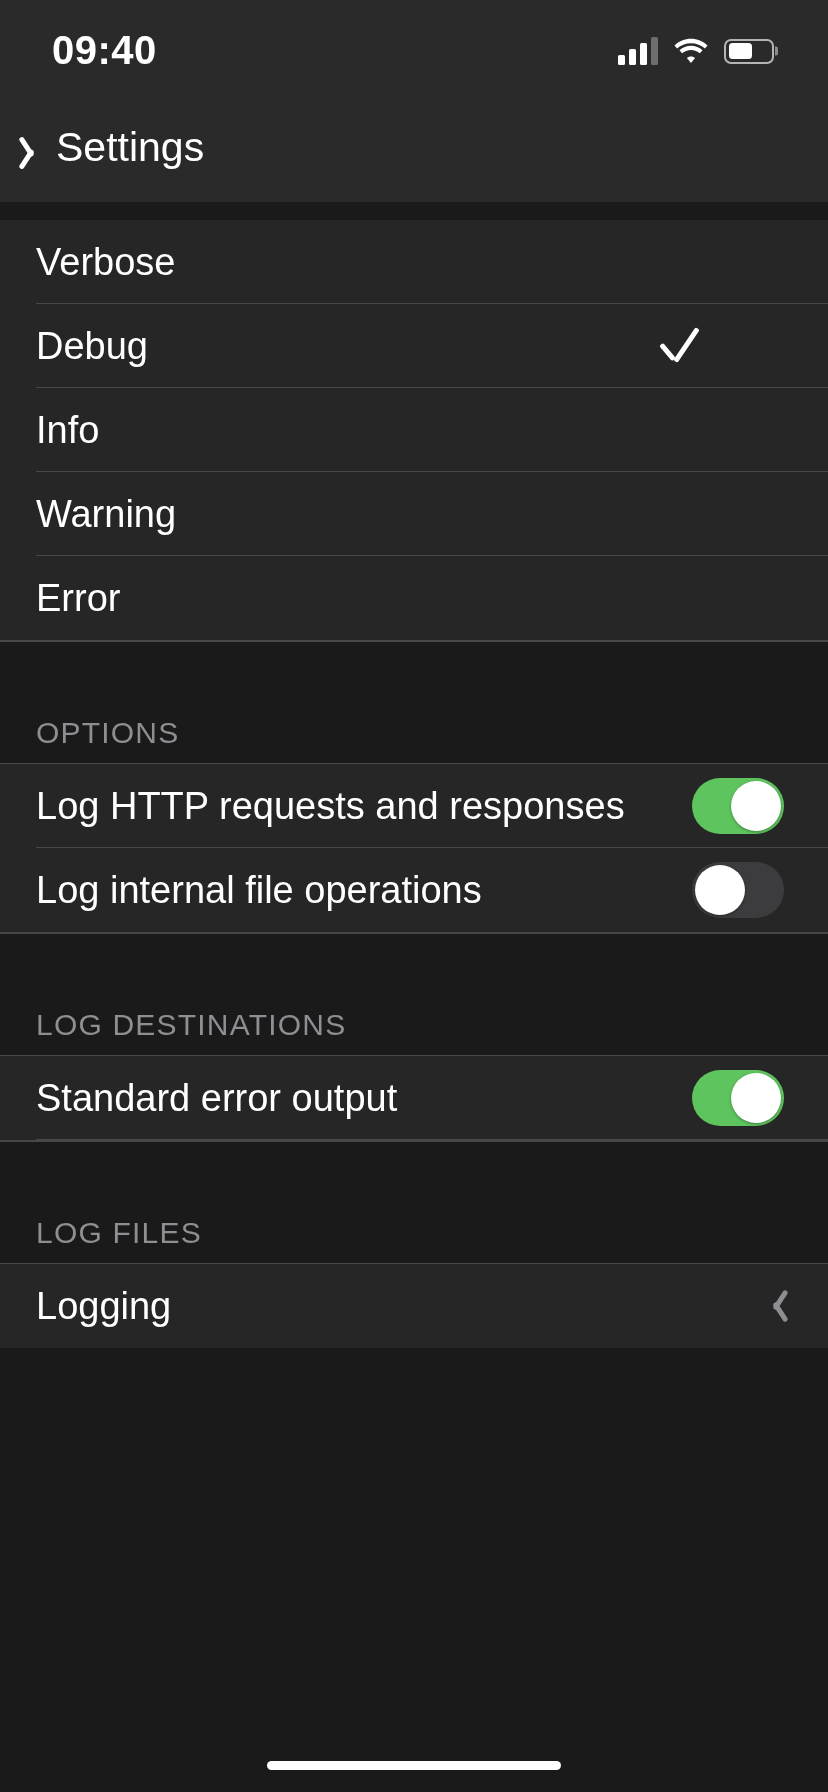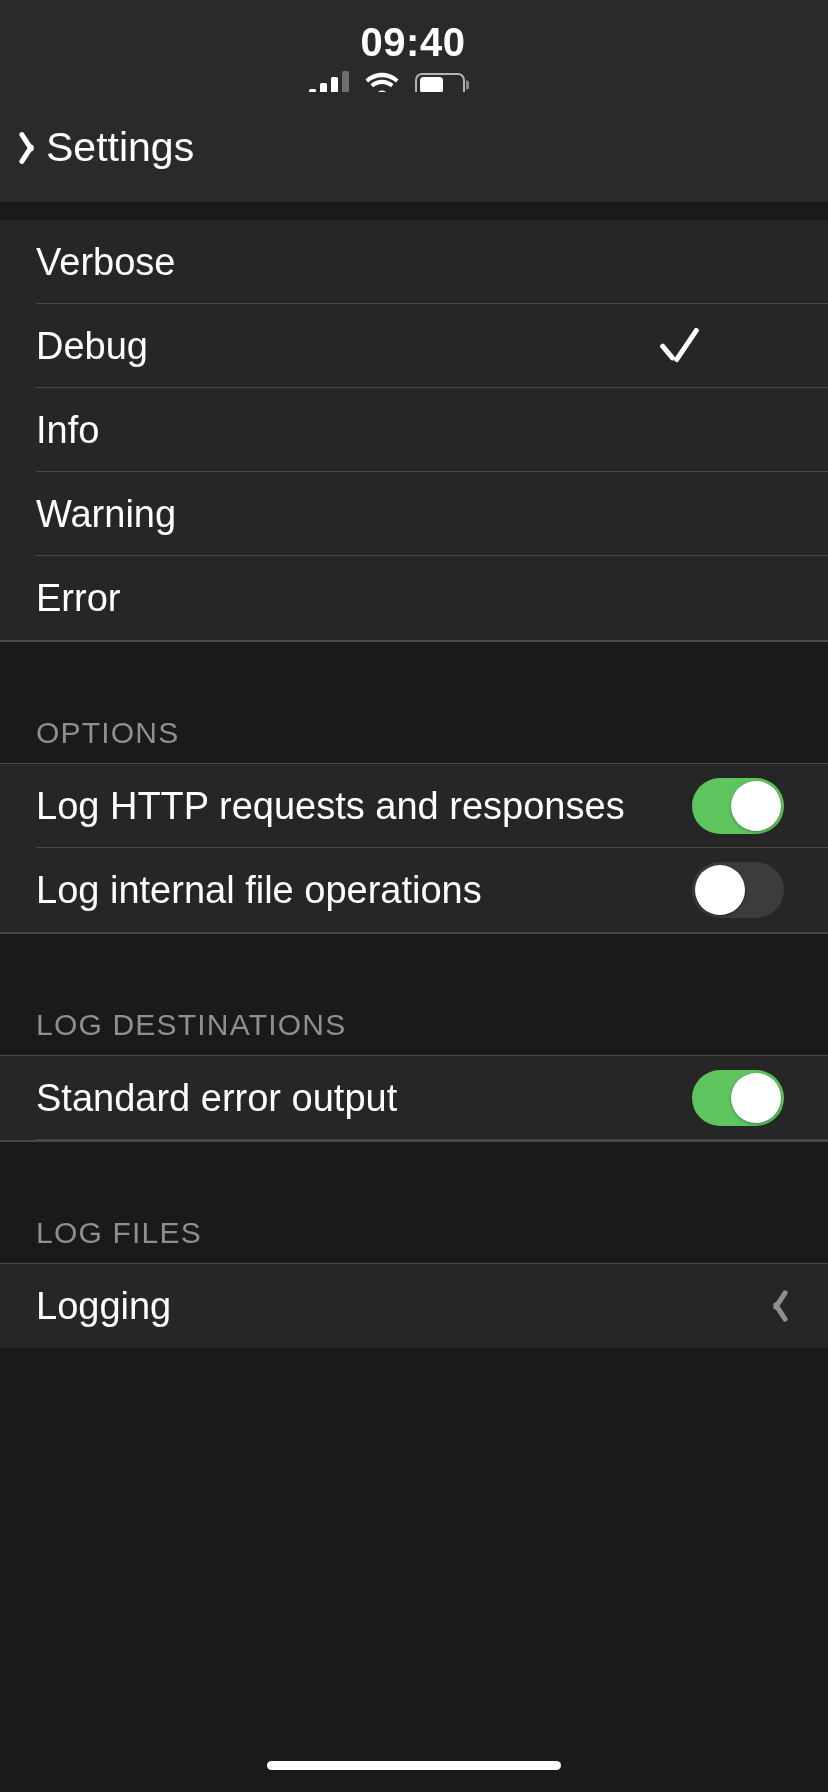--- a/index.html
+++ b/index.html
@@ -10,22 +10,21 @@
     -webkit-font-smoothing:antialiased;
     overflow:hidden;
   }
   .phone { position:relative; width:828px; height:1792px; background:#1c1c1c; }
 
   
   .statusbar {
     position:absolute; top:0; left:0; width:828px; height:92px;
     background:#2a2a2a;
     display:flex; align-items:center; justify-content:space-between;
-    padding:16px 54px 0 0;
-    flex-direction:column;
+    padding:4px 54px 0 0;
   }
   .status-time {
     color:#ffffff; font-size:40px; font-weight:bold;
     letter-spacing:0.5px; margin-left:52px; margin-top:4px;
   }
   .status-icons { display:flex; align-items:center; gap:16px; margin-top:6px; }
 
   .signal { display:flex; align-items:flex-end; gap:4px; height:28px; }
   .signal i { display:block; width:7px; background:#ffffff; border-radius:1.5px; }
   .signal i:nth-child(1){ height:10px; }
@@ -47,21 +46,21 @@
   }
   .battery .fill { height:100%; width:58%; background:#ffffff; border-radius:3.5px; }
 
   
   .navbar {
     position:absolute; top:92px; left:0; width:828px; height:110px;
     background:#2a2a2a;
     display:flex; align-items:center;
   }
   .nav-back {
-    display:flex; align-items:center; gap:0;
+    display:flex; align-items:flex-end; gap:10px;
     margin-left:24px; cursor:pointer;
   }
   .nav-back .chev {
     width:22px; height:38px; position:relative;
   }
   .nav-back .chev::before,
   .nav-back .chev::after {
     content:""; position:absolute; left:6px; width:5px; height:22px;
     background:#ffffff; border-radius:3px;
   }

